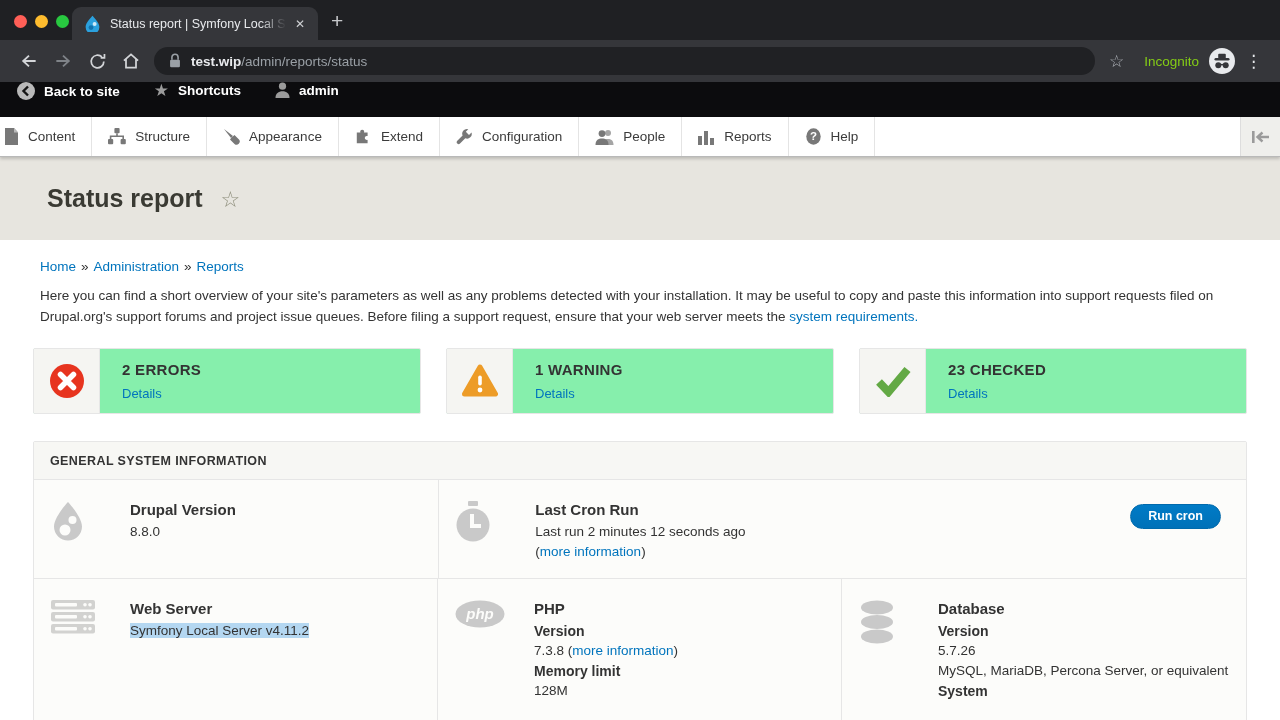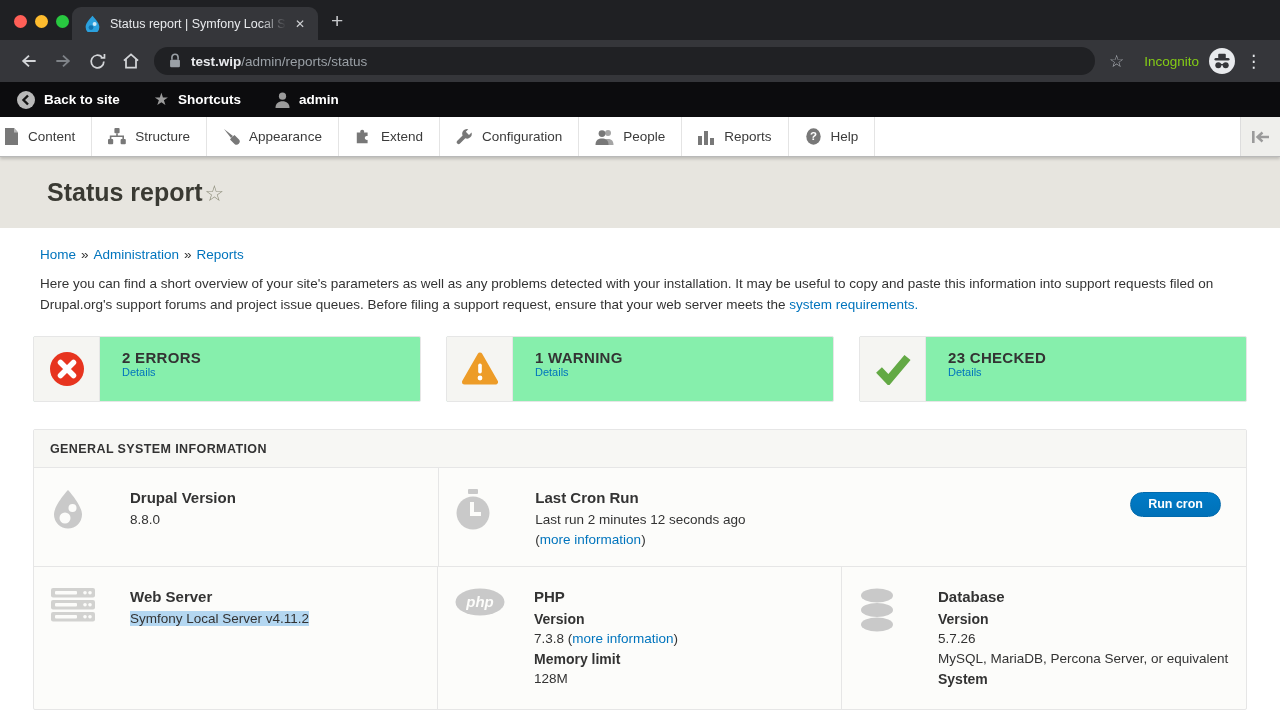--- a/index.html
+++ b/index.html
@@ -27,50 +27,50 @@
   .chrome-bar { height:42px; background:#35363a; display:flex; align-items:center; padding:0 12px; }
   .nav-btn { width:34px; height:30px; display:flex; align-items:center; justify-content:center; flex:none; }
   .omnibox { flex:1; height:28px; background:#202124; border-radius:14px; margin:0 8px 0 6px;
     display:flex; align-items:center; padding:0 14px; font-size:13.5px; }
   .url-host { color:#e8eaed; font-weight:bold; margin-left:9px; }
   .url-path { color:#9aa0a6; }
   .bookmark { color:#aeb2b8; font-size:17px; padding:0 6px; }
   .incog-label { color:#84cc16; font-size:13.5px; margin:0 10px 0 14px; }
   .kebab { color:#e8eaed; font-size:17px; padding:0 6px 0 10px; letter-spacing:0; }
   
-  .admin-bar { height:35px; background:#0c0c0e; display:flex; align-items:center; }
+  .admin-bar { height:35px; background:#0c0c0e; display:flex; align-items:flex-start; }
   .admin-item { display:flex; align-items:center; gap:9px; padding:0 17px;
     color:#fff; font-weight:bold; font-size:13.5px; }
   .admin-item.active { background:linear-gradient(#59595d,#353538); }
   
   .menu-bar { height:40px; background:#fff; display:flex; align-items:stretch; position:relative; z-index:5;
     border-bottom:1px solid #b9b9b9; box-shadow:0 2px 3px rgba(0,0,0,.18); }
   .menu-item { display:flex; align-items:center; gap:9px; padding:0 16px;
     font-size:13.5px; color:#3b3b3b; border-right:1px solid #e4e4e4; }
   .menu-item:first-child { padding-left:4px; }
   .menu-spacer { flex:1; }
   .menu-collapse { width:40px; background:#efefec; border-left:1px solid #ddd;
     display:flex; align-items:center; justify-content:center; }
   
-  .title-band { height:71px; background:#e7e5df; display:flex; align-items:center; padding-left:47px; gap:2px; }
+  .title-band { height:83px; background:#e7e5df; display:flex; align-items:center; padding-left:47px; gap:18px; }
   .page-title { font-size:25px; font-weight:bold; color:#3a3a33; margin:0; }
   .fav-star { color:#90907e; font-size:22px; line-height:1; margin-top:3px; }
   .content { padding:0 33px; }
   .breadcrumb { margin:19px 7px 0; font-size:13.5px; color:#333; }
   .breadcrumb a, a.link { color:#0074bd; text-decoration:none; }
   .crumb-sep { margin:0 5px; color:#333; }
   .intro { margin:11px 7px 0; font-size:13.5px; line-height:21px; max-width:1205px; color:#333; }
   
   .cards { display:flex; gap:25px; margin-top:21px; }
   .card { flex:1; height:66px; background:#86efac; border:1px solid #e6e6e6; border-radius:2px; display:flex; }
   .card-icon { width:66px; flex:none; background:#f5f5f2; border-right:1px solid #e6e6e6;
     display:flex; align-items:center; justify-content:center; }
   .card-body { padding:12px 0 0 22px; }
   .card-title { font-size:15px; font-weight:bold; color:#333; letter-spacing:.3px; }
-  .card-details { font-size:11px; margin-top:0; }
+  .card-details { font-size:13px; margin-top:8px; }
   
   .section { margin-top:27px; border:1px solid #e6e6e6; border-radius:2px; background:#fcfcfa; }
   .section-header { padding:12px 16px 11px; font-size:12.5px; font-weight:bold; letter-spacing:.4px;
     color:#333; background:#f7f7f4; border-bottom:1px solid #e6e6e6; }
   .grid-row1 { display:grid; grid-template-columns:406fr 808fr; border-bottom:1px solid #e6e6e6; min-height:97px; }
   .grid-row2 { display:grid; grid-template-columns:1fr 1fr 1fr; min-height:142px; }
   .cell { padding:21px 16px 16px 17px; display:flex; gap:29px; border-right:1px solid #e6e6e6; position:relative; }
   .grid-row1 .cell:last-child, .grid-row2 .cell:last-child { border-right:none; }
   .cell-icon { width:50px; flex:none; display:flex; justify-content:flex-start; }
   .cell-title { font-size:15px; font-weight:bold; color:#333; margin-bottom:4px; }

